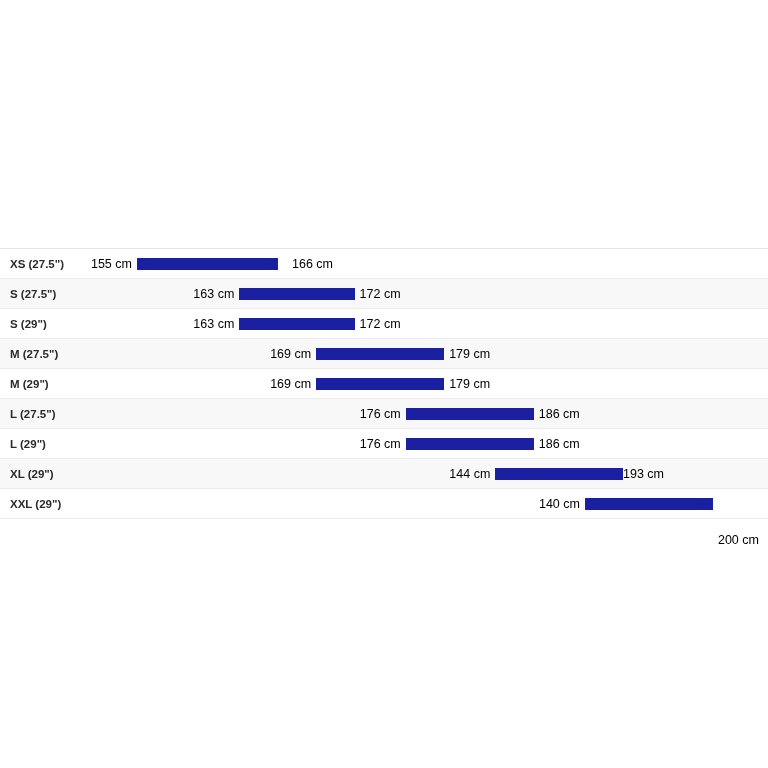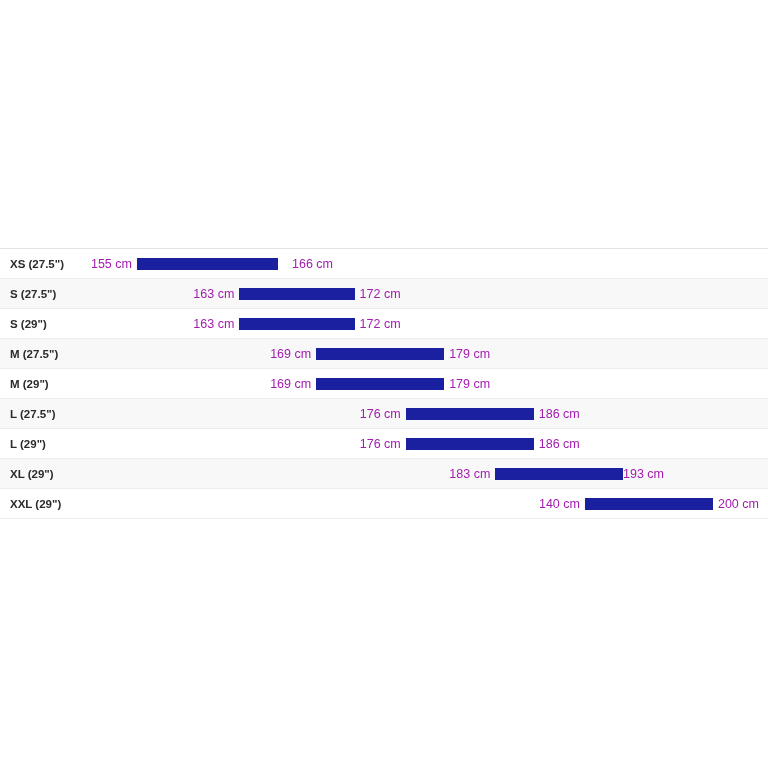--- a/index.html
+++ b/index.html
@@ -65,21 +65,21 @@
     height: 12px;
     background: #1a20a0;
   }
 
   .val-min, .val-max {
     position: absolute;
     top: 0;
     height: 30px;
     line-height: 30px;
     font-size: 12.5px;
-    color: #a21caf;
+    color: #000000;
     white-space: nowrap;
   }
   .val-min {
     text-align: right;
     transform: translateX(-100%);
     padding-right: 5px;
   }
   .val-max {
     padding-left: 5px;
   }
@@ -141,27 +141,27 @@
         <div class="row-label">L (29")</div>
         <div class="bar-track">
           <span class="val-min" style="left: 405.76px;">176 cm</span>
           <div class="range-bar" style="left: 405.76px; width: 128px; background: rgb(26, 32, 160);"></div>
           <span class="val-max" style="left: 533.76px;">186 cm</span>
         </div>
       </div>
       <div class="chart-row alt">
         <div class="row-label">XL (29")</div>
         <div class="bar-track">
-          <span class="val-min" style="left: 495.36px;">183 cm</span>
+          <span class="val-min" style="left: 495.36px;">144 cm</span>
           <div class="range-bar" style="left: 495.36px; width: 128px; background: rgb(26, 32, 160);"></div>
           <span class="val-max" style="left: 618px;">193 cm</span>
         </div>
       </div>
       <div class="chart-row">
         <div class="row-label">XXL (29")</div>
         <div class="bar-track">
           <span class="val-min" style="left: 584.96px;">140 cm</span>
           <div class="range-bar" style="left: 584.96px; width: 128px; background: rgb(26, 32, 160);"></div>
-          <span class="val-max" style="left: 712.96px;">200 cm</span>
+          <span class="val-max" style="left: 712.96px; margin-top: 36px;">200 cm</span>
         </div>
       </div>
     </div>
 </div>
 
 </body></html>

